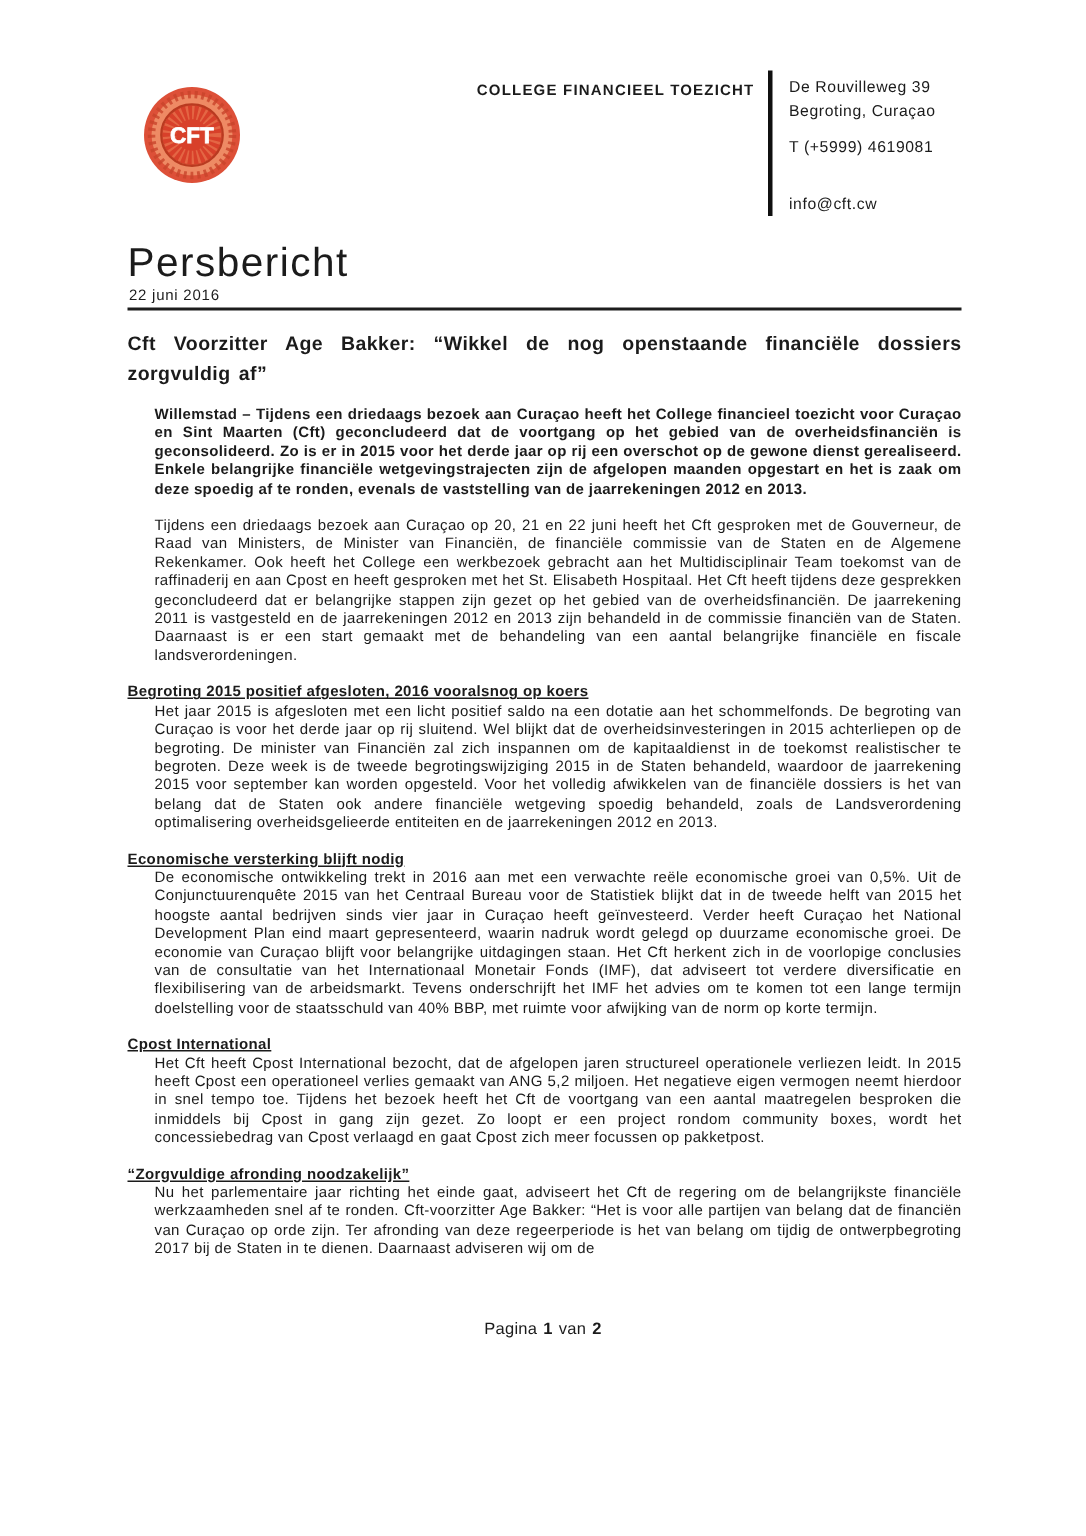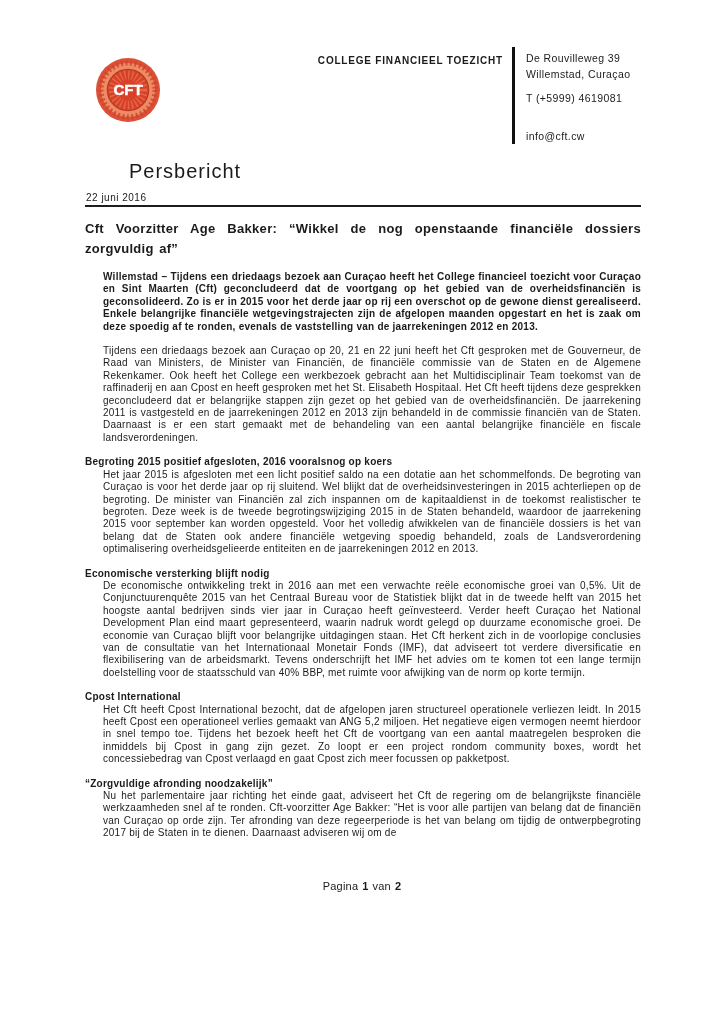--- a/index.html
+++ b/index.html
@@ -18,37 +18,37 @@
   .org-name{
     position:absolute;left:260px;top:55px;width:243px;
     text-align:right;font-size:10px;font-weight:bold;
     letter-spacing:.8px;white-space:nowrap;
   }
   .v-divider{position:absolute;left:512px;top:47px;width:3px;height:97px;background:#101010;}
   .contact{position:absolute;left:526px;top:51px;font-size:10.5px;line-height:15.5px;letter-spacing:.4px;}
   .contact .phone{margin-top:9px;}
   .contact .email{margin-top:22px;}
   
-  .doc-title{position:absolute;left:85px;top:160px;font-size:20px;letter-spacing:1px;margin-left:44px;}
+  .doc-title{position:absolute;left:85px;top:160px;font-size:27px;letter-spacing:1px;}
   .doc-date{position:absolute;left:86px;top:192px;font-size:10px;letter-spacing:.5px;text-align:right;}
   .rule{position:absolute;left:85px;top:205px;width:556px;height:2px;background:#1d1d1d;}
   
   .content{
     position:absolute;left:85px;top:219px;width:556px;
     font-size:10px;line-height:12.4px;letter-spacing:.25px;
     text-align:justify;
   }
   .headline{
     font-size:13px;font-weight:bold;line-height:19.5px;
     letter-spacing:.3px;word-spacing:1.5px;
     margin:0 0 13px 0;text-align:justify;
   }
   .lead{font-weight:bold;}
   .para{margin:0 0 12px 18px;}
-  .sec-heading{font-weight:bold;margin:0;}
+  .sec-heading{font-weight:bold;margin:0;text-decoration:underline;}
   
   .footer{
     position:absolute;left:0;top:880px;width:100%;
     display:flex;justify-content:center;gap:4px;
     font-size:11px;letter-spacing:.2px;
   }
   .footer .num{font-weight:bold;}
 </style>
 </head>
 <body>
@@ -66,21 +66,21 @@
       <text x="34" y="39" text-anchor="middle" font-family="Liberation Sans, sans-serif" font-size="15" font-weight="bold" fill="#ffffff" stroke="#ffffff" stroke-width="0.5">CFT</text>
     </svg>
   </div>
 
   <div class="org-name">COLLEGE FINANCIEEL TOEZICHT</div>
 
   <div class="v-divider"></div>
 
   <div class="contact">
     <div>De Rouvilleweg 39</div>
-    <div>Willemstad, Curaçao</div>
+    <div>Begroting, Curaçao</div>
     <div class="phone">T (+5999) 4619081</div>
     <div class="email">info@cft.cw</div>
   </div>
 
   <div class="doc-title">Persbericht</div>
   <div class="doc-date">22 juni 2016</div>
   <div class="rule"></div>
 
   <div class="content">
     <p class="headline">Cft Voorzitter Age Bakker: “Wikkel de nog openstaande financiële dossiers zorgvuldig af”</p>

